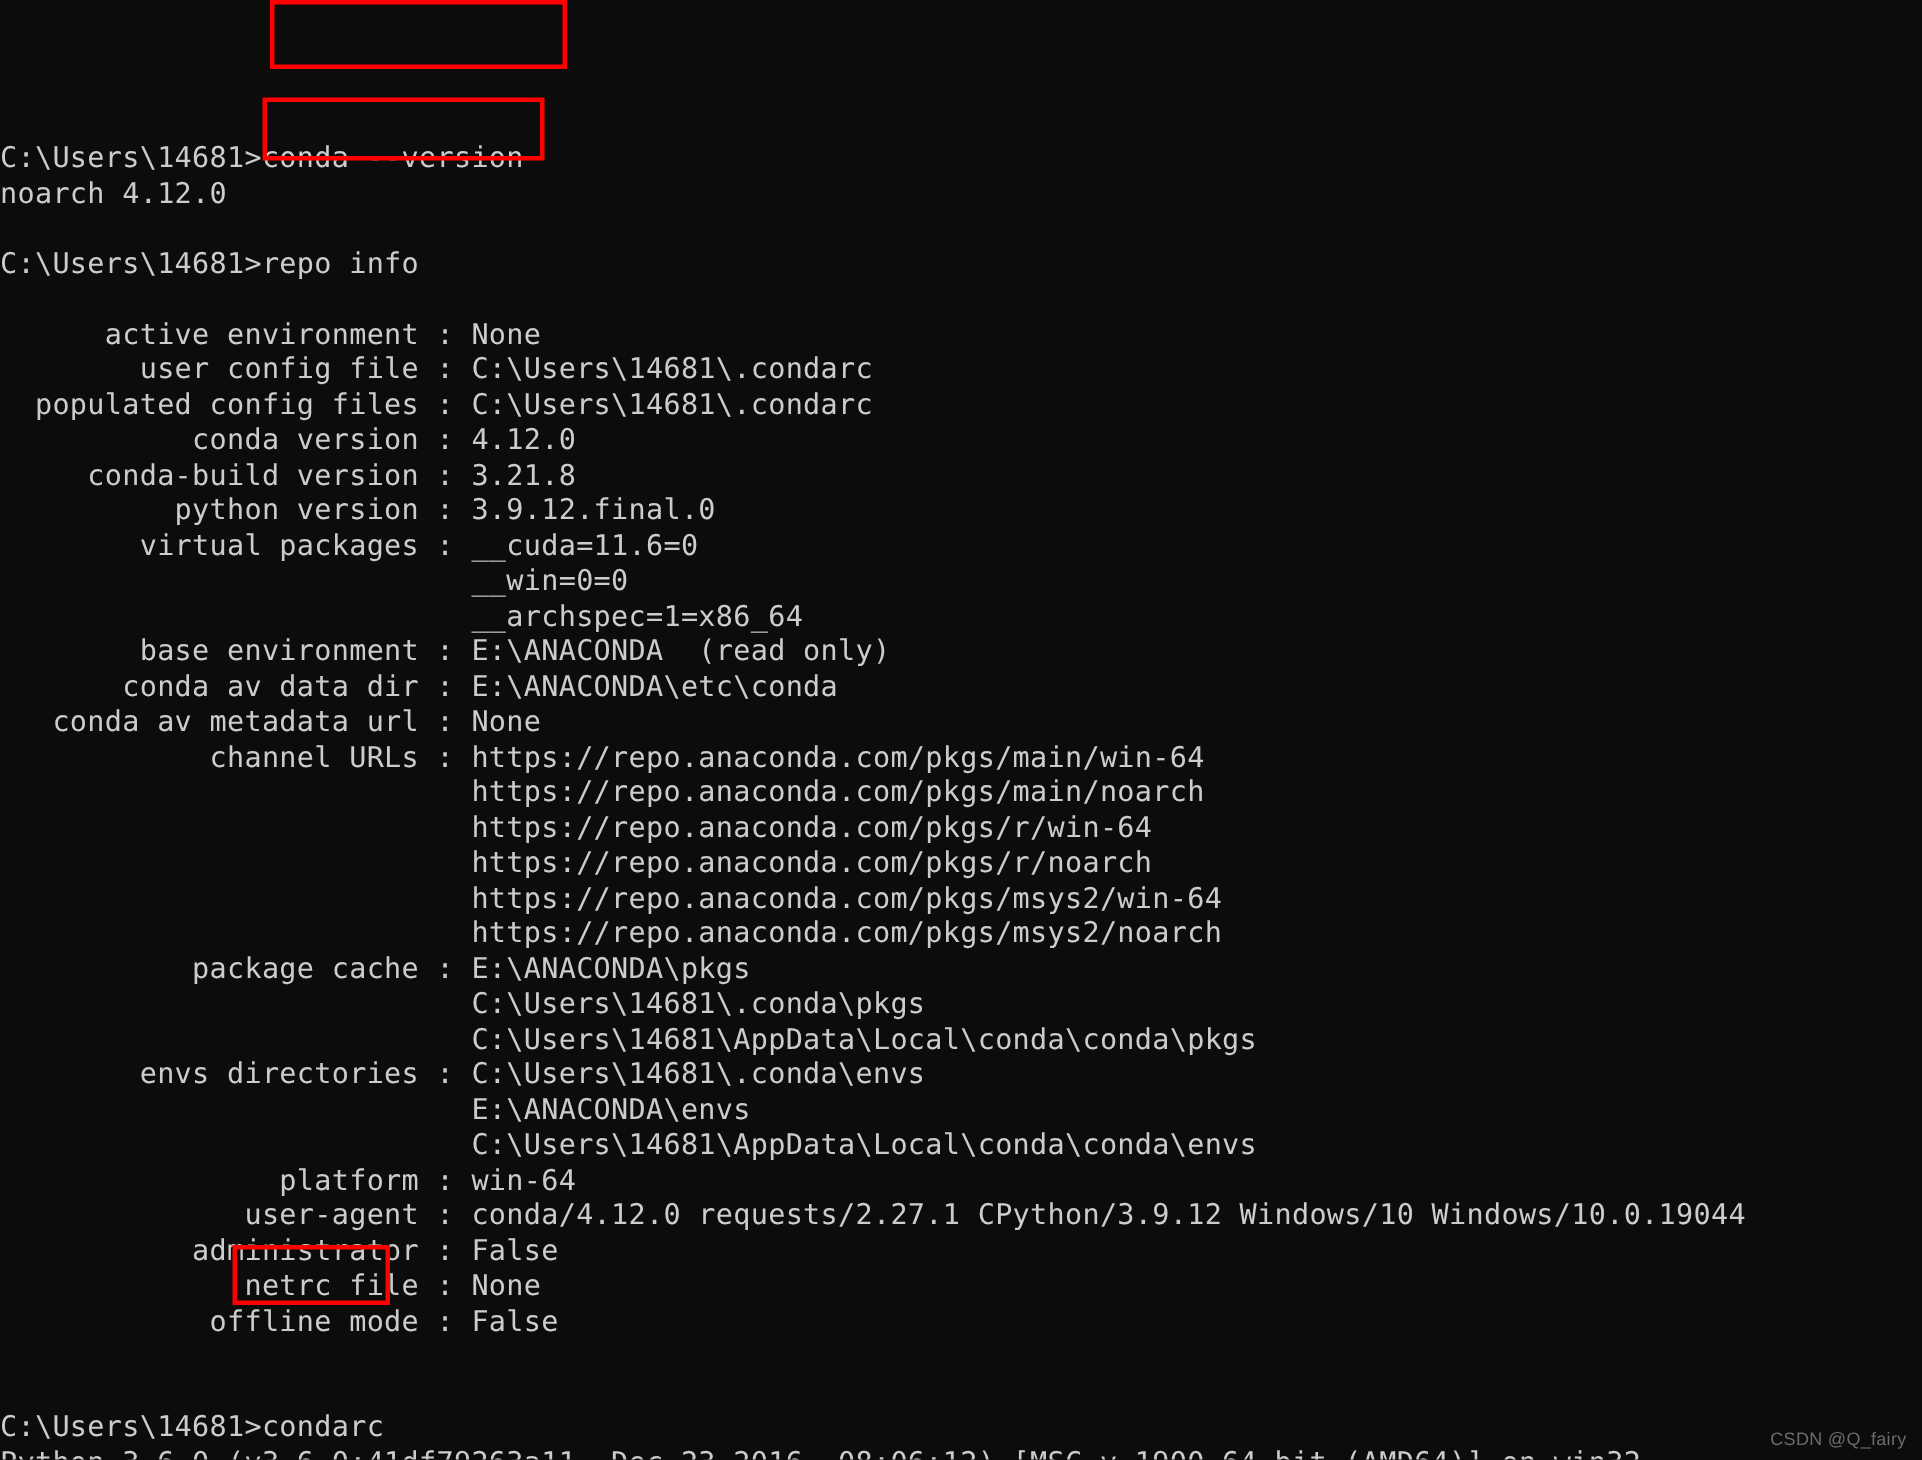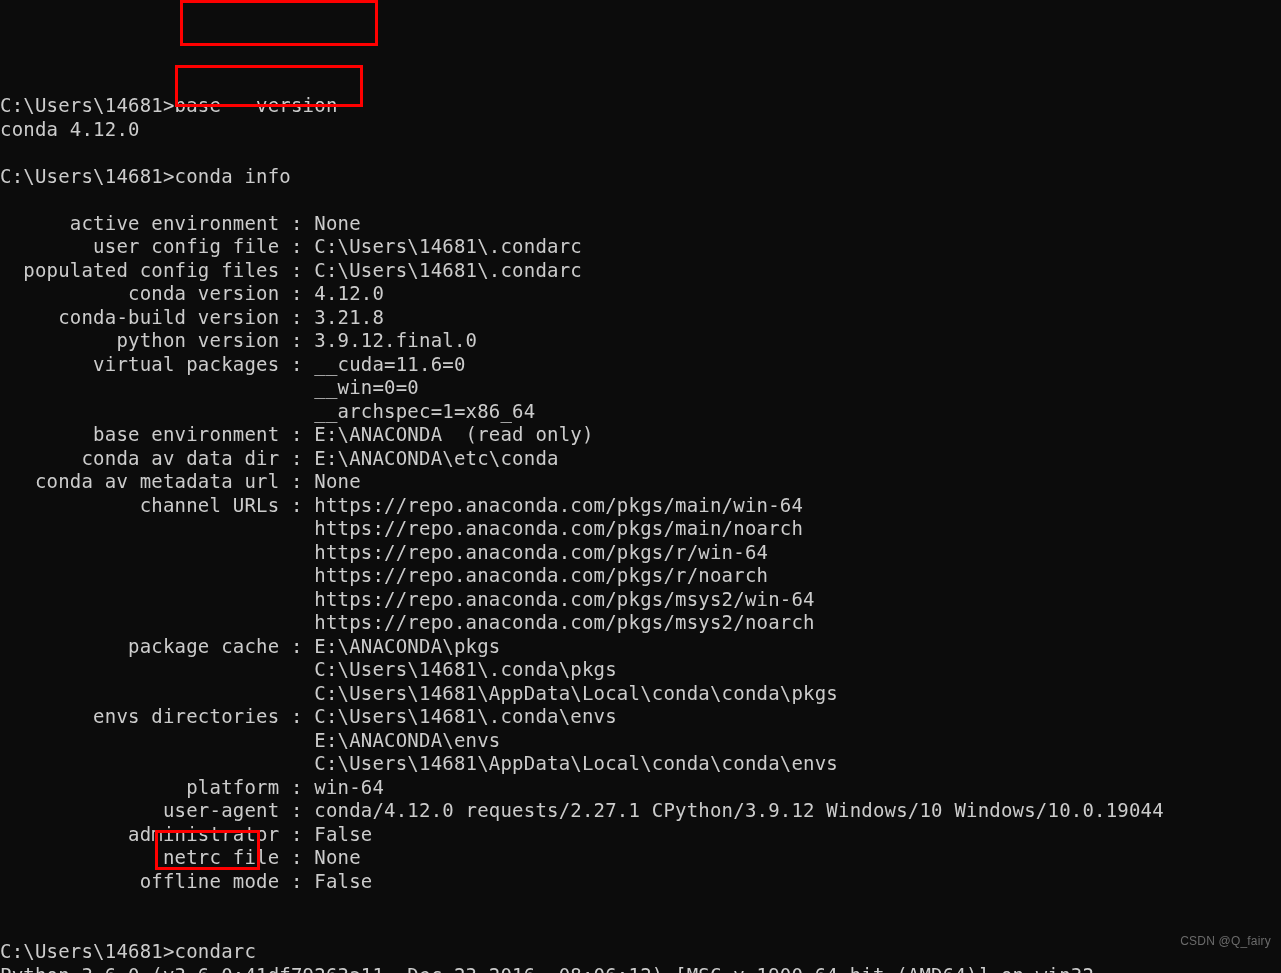--- a/index.html
+++ b/index.html
@@ -25,37 +25,37 @@
       position: absolute;
       border: 3px solid #ff0000;
       background: transparent;
       pointer-events: none;
     }
     .hl1 { left: 180px; top: 0px; width: 198px; height: 46px; }
     .hl2 { left: 175px; top: 65px; width: 188px; height: 42px; }
     .hl3 { left: 155px; top: 830px; width: 105px; height: 40px; }
     .watermark {
       position: absolute;
-      bottom: 20px;
+      bottom: 2px;
       right: 10px;
       font-size: 12px;
       color: #6b6b6b;
       font-family: Arial, sans-serif;
       white-space: nowrap;
     }
   </style>
 </head>
 <body>
 
 
 
-<div class="terminal"><span><span>C:\Users\14681&gt;</span><span>base --version</span></span>
-<span>conda 4.12.0</span>
+<div class="terminal"><span><span>C:\Users\14681&gt;</span><span>conda --version</span></span>
+<span>noarch 4.12.0</span>
 
-<span><span>C:\Users\14681&gt;</span><span>conda info</span></span>
+<span><span>C:\Users\14681&gt;</span><span>repo info</span></span>
 
 <span id="info-block">      active environment : None
         user config file : C:\Users\14681\.condarc
   populated config files : C:\Users\14681\.condarc
            conda version : 4.12.0
      conda-build version : 3.21.8
           python version : 3.9.12.final.0
         virtual packages : __cuda=11.6=0
                            __win=0=0
                            __archspec=1=x86_64

